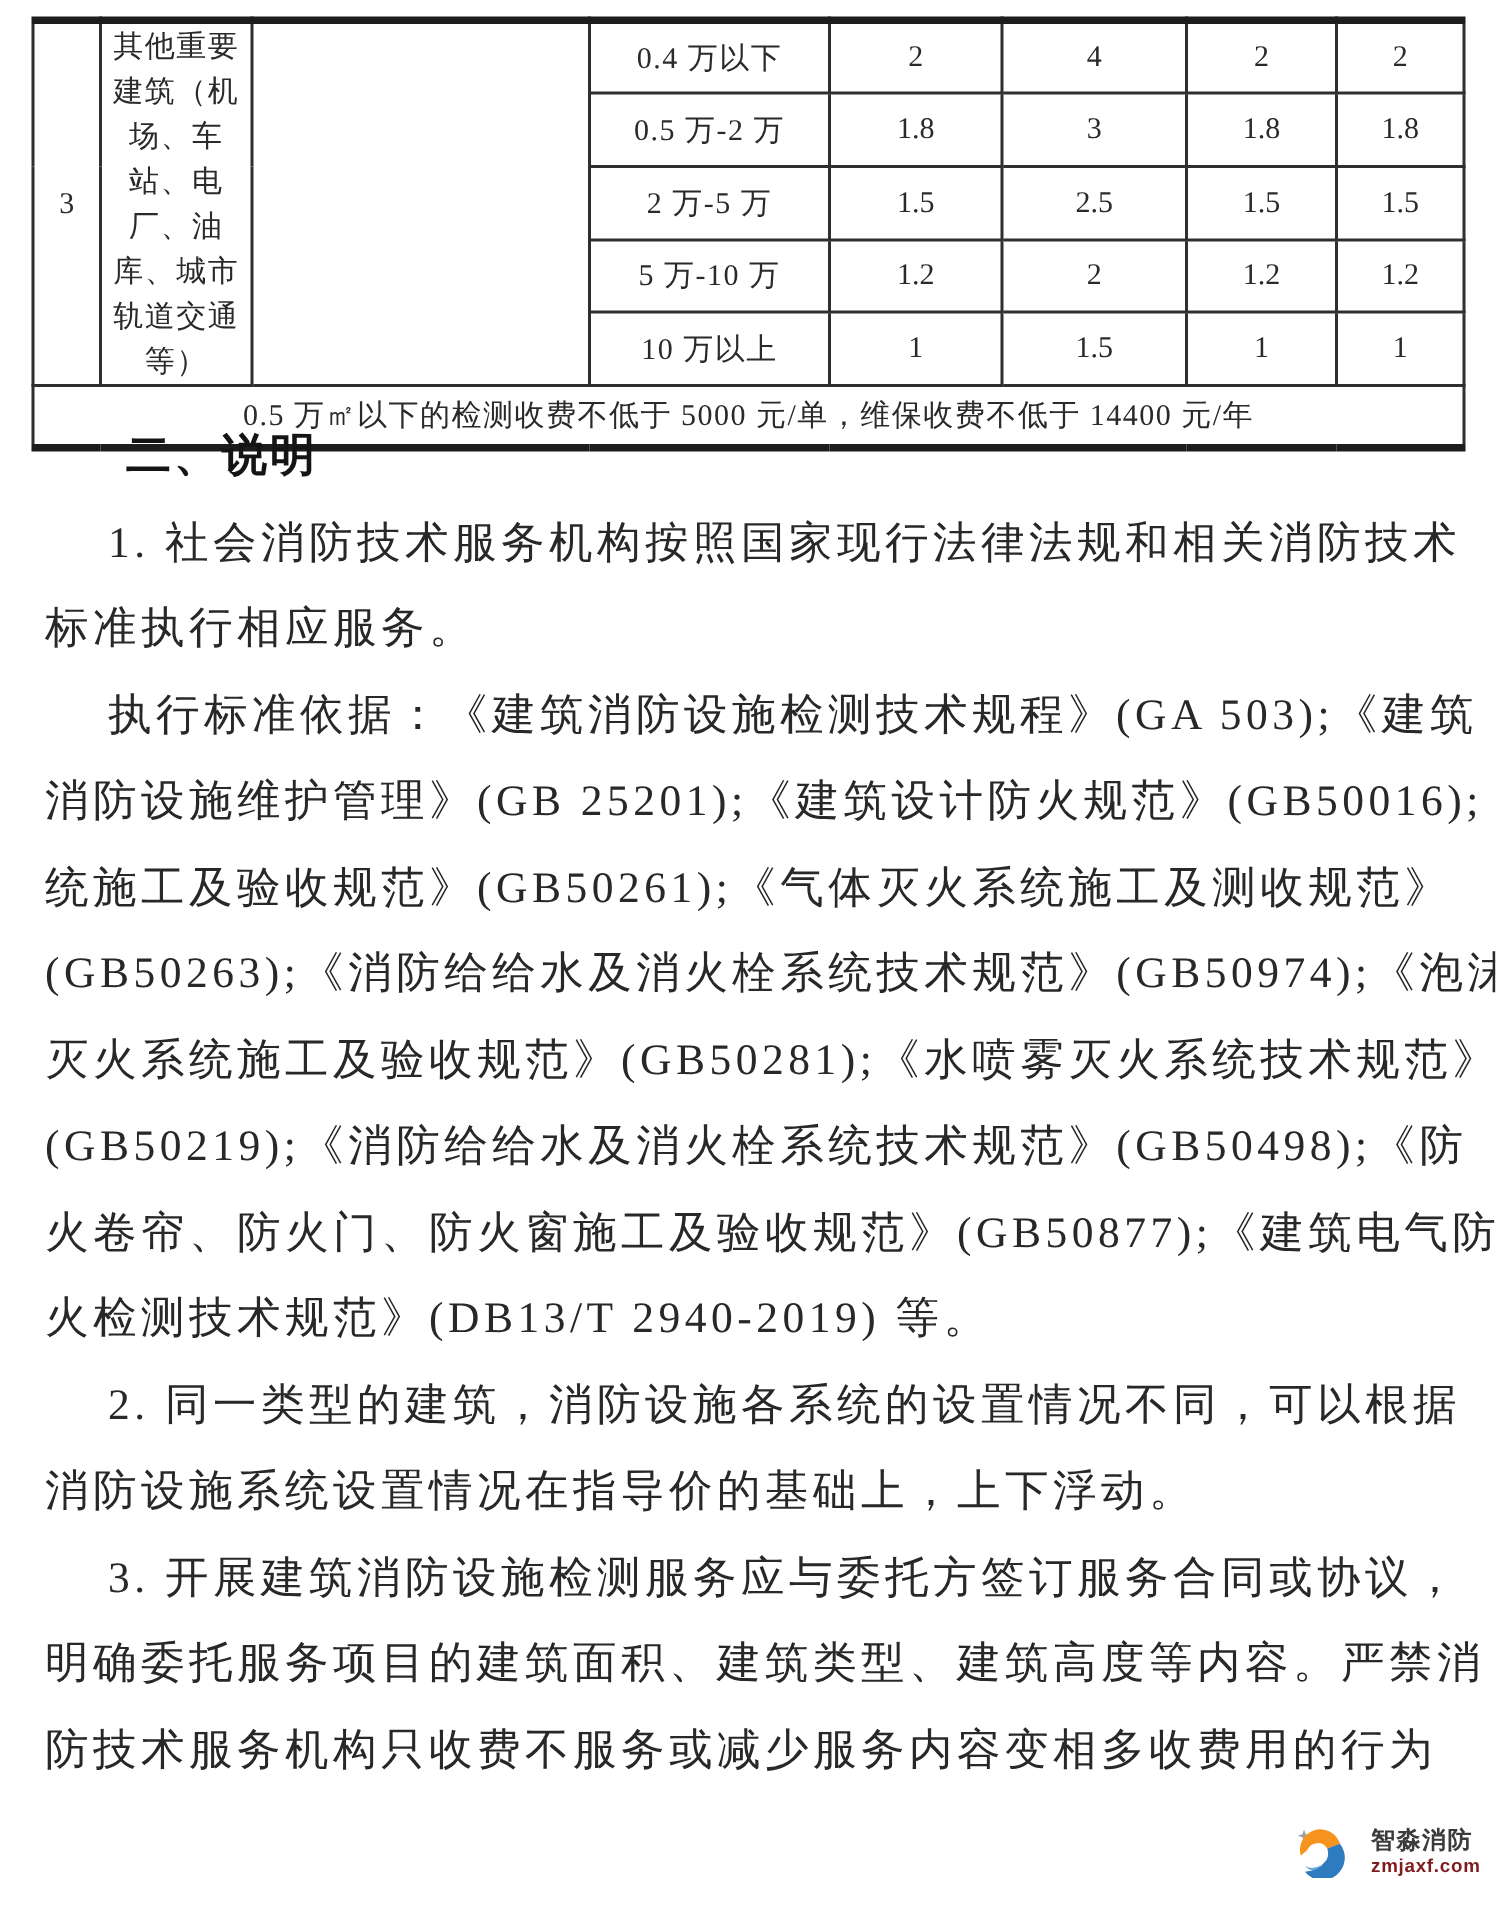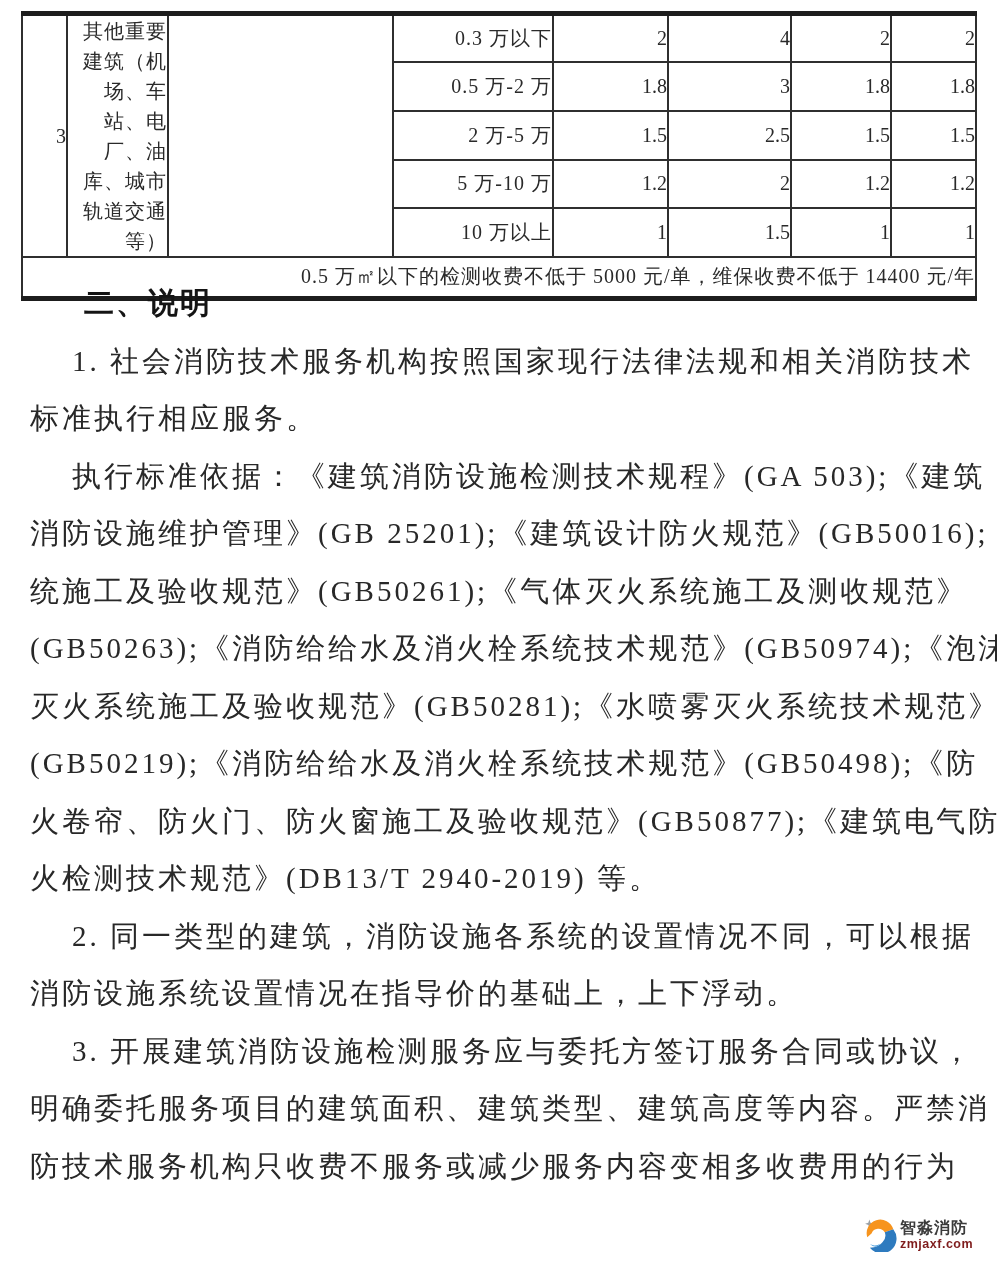--- a/index.html
+++ b/index.html
@@ -10,21 +10,21 @@
   
   table.price{
     position:absolute;top:11px;left:21px;width:954px;
     border-collapse:collapse;table-layout:fixed;
     border-top:5px solid #1d1d1d;border-bottom:5px solid #1d1d1d;
     border-left:2px solid #2f2f2f;border-right:2px solid #2f2f2f;
     font-family:"Liberation Serif","DejaVu Serif",serif;
   }
   table.price td{
     border:2px solid #2f2f2f;
-    text-align:right;vertical-align:middle;
+    text-align:center;vertical-align:middle;
     font-size:20px;color:#2a2a2a;padding:0;
   }
   td.c-no{font-size:20px;}
   td.c-cat{
     text-align:left;padding:2px 6px;font-size:19px;line-height:30px;
     letter-spacing:1px;
   }
   td.c-range{letter-spacing:1px;}
   tr.tier-row{height:43px;}
   tr.foot-row{height:41px;padding-left:32px;}
@@ -41,21 +41,21 @@
     position:absolute;top:333px;left:30px;width:945px;
   }
   .line{
     height:57.5px;display:flex;align-items:center;
     font-size:29px;letter-spacing:3px;white-space:nowrap;color:#282828;
   }
   .line.ind{padding-left:42px;}
   
   .watermark{
     position:absolute;left:863px;top:1218px;
-    display:flex;align-items:center;gap:3px;
+    display:flex;align-items:center;gap:17px;
   }
   .logo-icon{width:34px;height:34px;flex:0 0 auto;}
   .wm-text{display:flex;flex-direction:column;line-height:1;}
   .wm-brand{
     font-family:"Liberation Sans","DejaVu Sans",sans-serif;
     font-weight:700;font-size:16px;color:#3b3b3b;letter-spacing:1px;
   }
   .wm-domain{
     font-family:"Liberation Sans","DejaVu Sans",sans-serif;
     font-weight:700;font-size:12.5px;color:#7f1d1d;margin-top:2px;letter-spacing:.5px;
@@ -75,21 +75,21 @@
         <col style="width:115px">
         <col style="width:123px">
       <col style="width:100px">
         <col style="width:85px">
     </colgroup>
     <tbody>
       <tr class="tier-row">
         <td class="c-no" rowspan="5">3</td>
         <td class="c-cat" rowspan="5">其他重要建筑（机场、车站、电厂、油库、城市轨道交通等）</td>
         <td rowspan="5"></td>
-        <td class="c-range">0.3 万以下</td>
+        <td class="c-range">0.4 万以下</td>
         <td>2</td>
         <td>4</td>
         <td>2</td>
         <td>2</td>
       </tr>
       <tr class="tier-row">
         <td class="c-range">0.5 万-2 万</td>
         <td>1.8</td>
         <td>3</td>
         <td>1.8</td>

